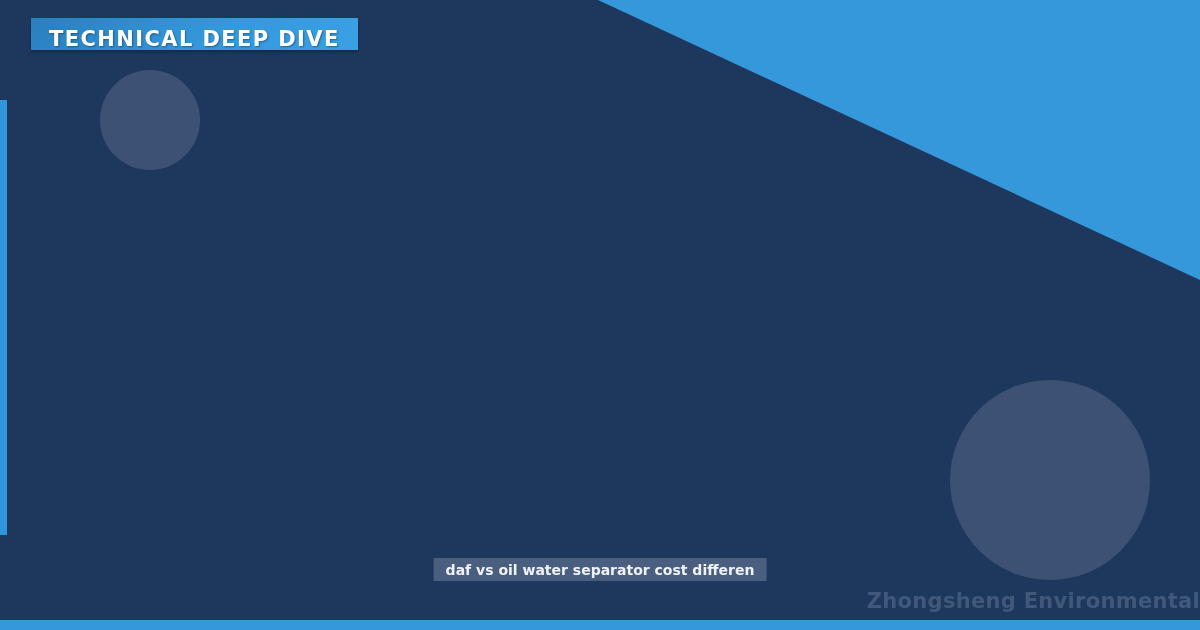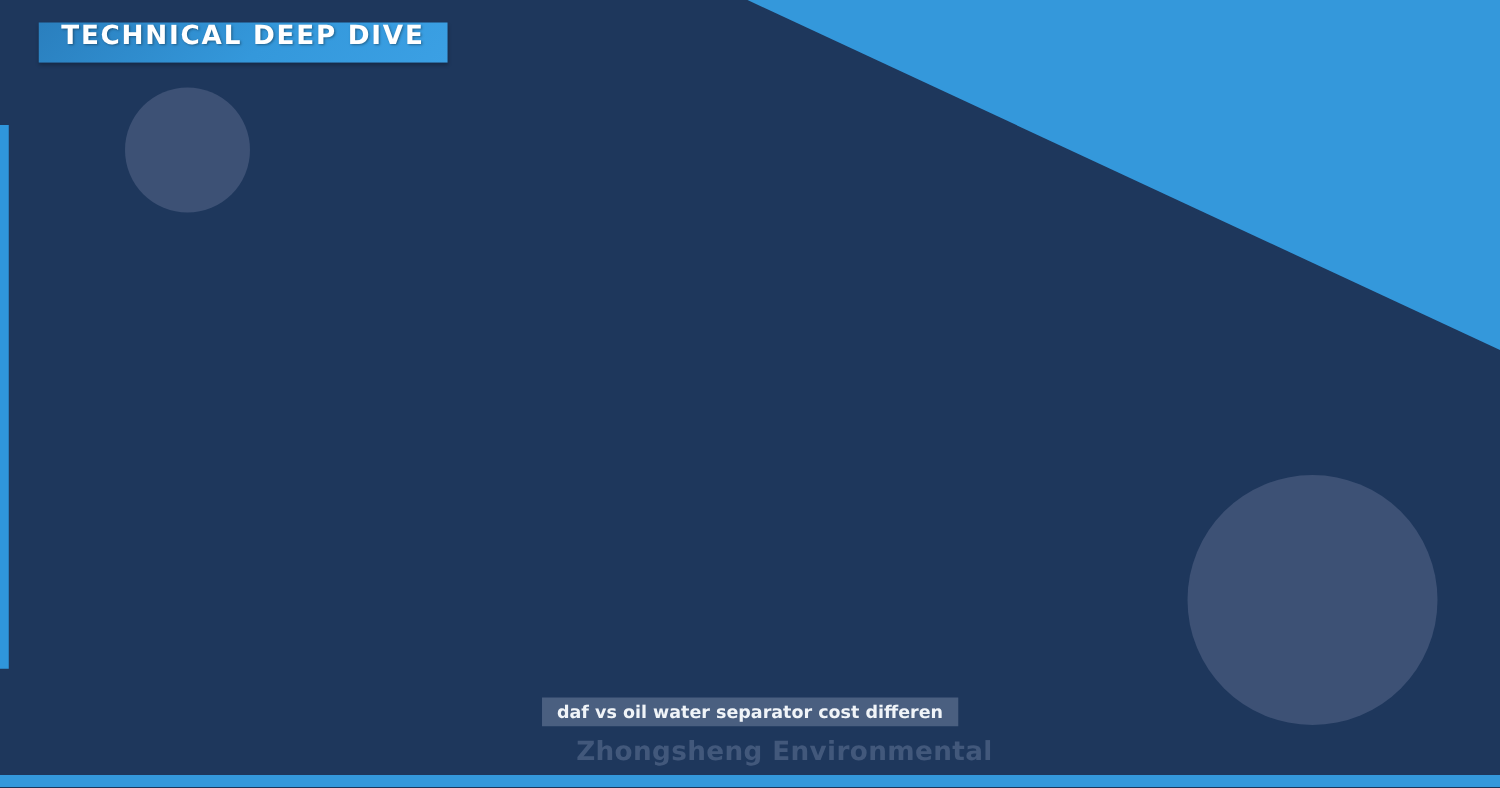--- a/index.html
+++ b/index.html
@@ -58,21 +58,21 @@
     background:#3498db;
   }
 
   
   .category-badge {
     position:absolute;
     left:31px; top:18px;
     height:32px;
     padding:0 18px;
     display:flex;
-    align-items:flex-start;
+    align-items:flex-end;
     background:linear-gradient(135deg, #2a7fbe 0%, #3498db 55%, #3ba0e4 100%);
     box-shadow:0 2px 3px rgba(0,0,0,0.25);
     z-index:5;
   }
   .category-badge-label {
     font-size:21px;
     font-weight:bold;
     letter-spacing:1.4px;
     color:#ffffff;
     text-shadow:1px 1px 2px rgba(0,0,0,0.35);
@@ -118,21 +118,21 @@
     color:#f0f4f8;
     white-space:nowrap;
     line-height:1;
   }
 
   
   .footer-brand {
     position:absolute;
     left:12px; right:0;
     top:591px;
-    text-align:center;
+    text-align:right;
     z-index:4;
     margin-left:43px;
   }
   .footer-brand-label {
     font-size:21px;
     font-weight:bold;
     color:#42587b;
     letter-spacing:0.3px;
     line-height:1;
   }

